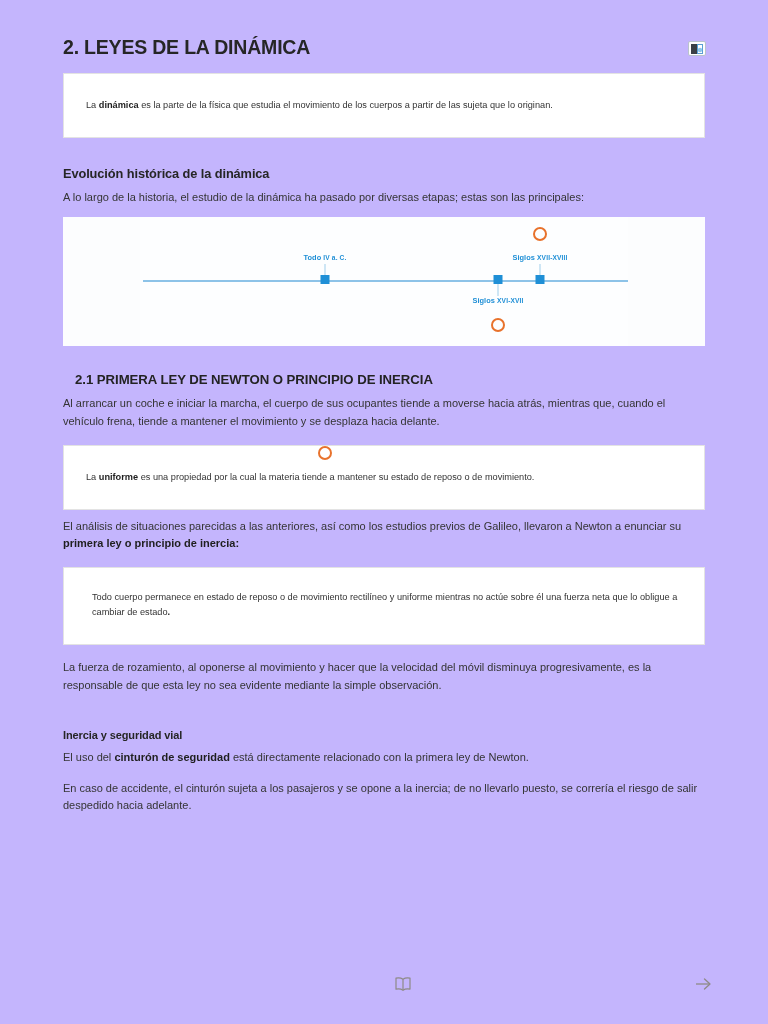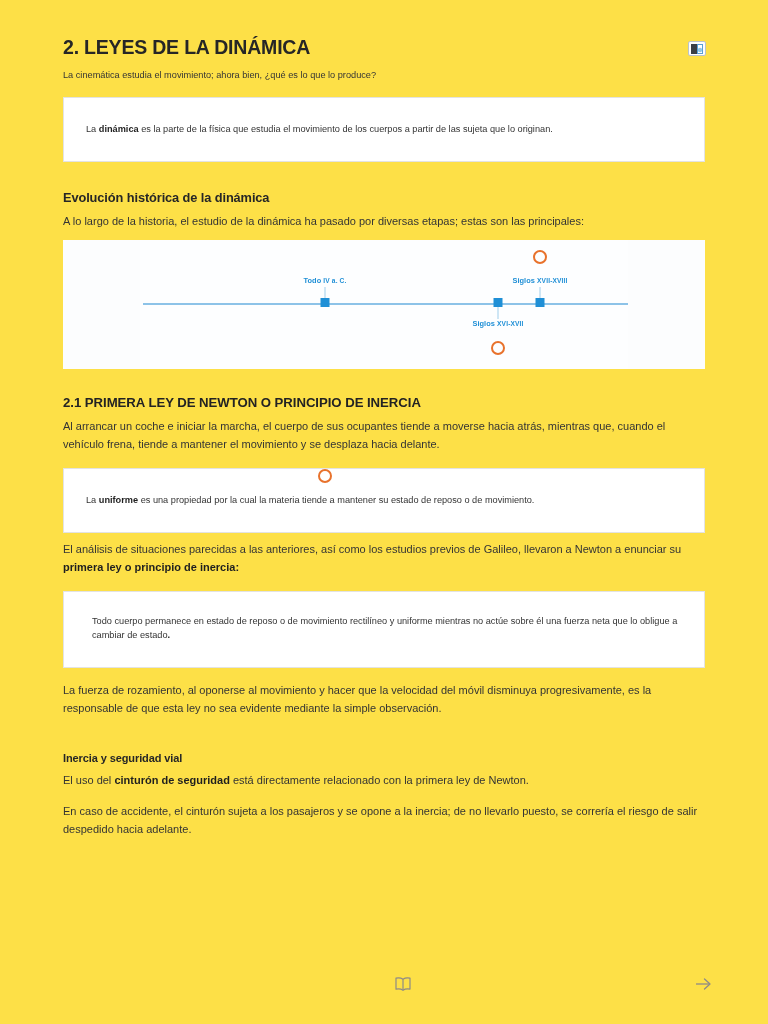--- a/index.html
+++ b/index.html
@@ -12,21 +12,21 @@
     height: 1024px;
     position: relative;
     font-family: "Liberation Sans", sans-serif;
     color: #2d2d2d;
     overflow: hidden;
   }
 
   .page {
     position: absolute;
     inset: 0;
-    background: #fde047;
+    background: #c4b5fd;
   }
 
   .content {
     position: absolute;
     left: 63px;
     top: 36px;
     width: 642px;
   }
 
   
@@ -89,21 +89,21 @@
     font-size: 12.8px;
     font-weight: 600;
     color: #262626;
     margin: 28px 0 0 0;
     letter-spacing: -0.1px;
   }
   h2.num-head {
     font-size: 13.2px;
     font-weight: 600;
     color: #232323;
-    margin: 26px 0 0 0;
+    margin: 26px 0 0 12px;
     letter-spacing: -0.05px;
   }
   h3.minor-head {
     font-size: 11px;
     font-weight: 600;
     color: #262626;
     margin: 0 0 0 0;
     letter-spacing: -0.1px;
   }
   p.body {
@@ -207,21 +207,20 @@
       <h1 class="doc-title">2. LEYES DE LA DINÁMICA</h1>
       <div class="reader-btn">
         <svg width="12" height="10" viewBox="0 0 12 10" aria-hidden="true">
           <rect x="0.5" y="0.5" width="5" height="9" fill="#3a3f45" stroke="#3a3f45" stroke-width="1"></rect>
           <rect x="6.5" y="0.5" width="5" height="9" fill="#ffffff" stroke="#5a9fd4" stroke-width="1"></rect>
           <circle cx="9" cy="6" r="2.2" fill="#8ec7ea"></circle>
         </svg>
       </div>
     </div>
 
-    <p class="lead">La cinemática estudia el movimiento; ahora bien, ¿qué es lo que lo produce?</p>
 
     <div class="def-box single">
       <p><span>La </span><b>dinámica</b><span> es la parte de la física que estudia el movimiento de los cuerpos a partir de las sujeta que lo originan.</span></p>
     </div>
 
     <h2 class="sub-head">Evolución histórica de la dinámica</h2>
     <p class="body">A lo largo de la historia, el estudio de la dinámica ha pasado por diversas etapas; estas son las principales:</p>
 
     <div class="timeline-figure">
       <div class="tl-panel"></div>

